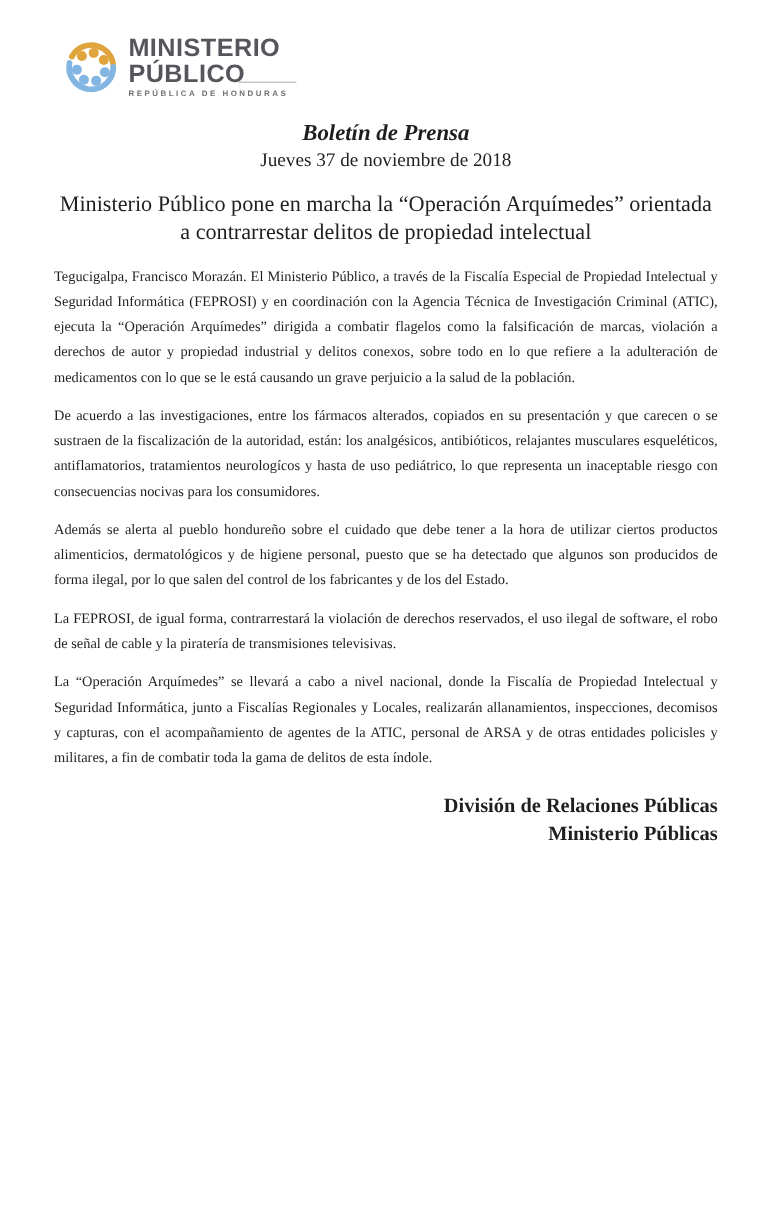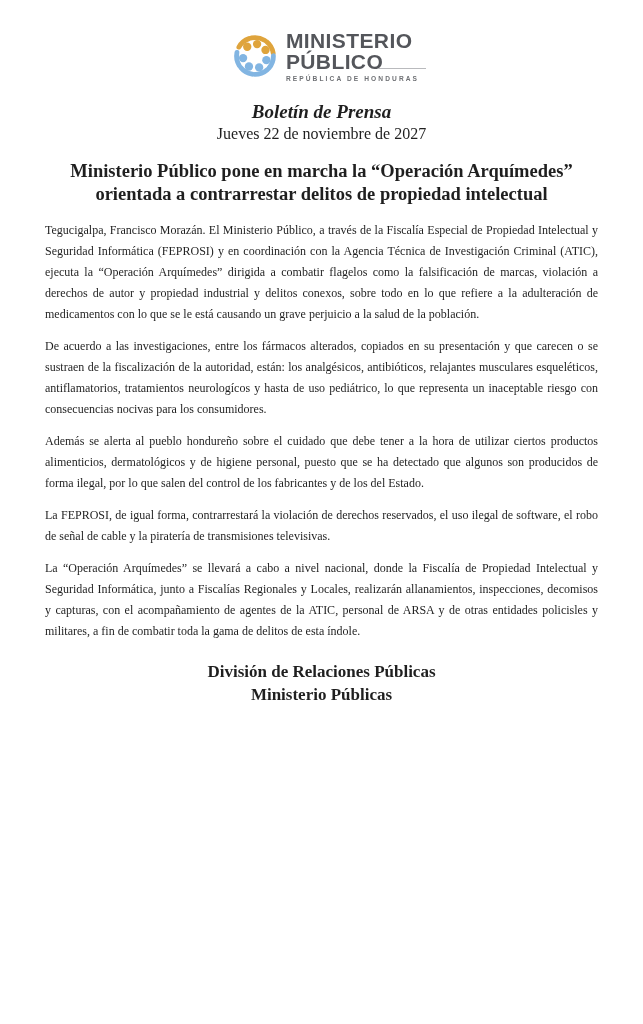--- a/index.html
+++ b/index.html
@@ -9,21 +9,20 @@
     height: 1024px;
     box-sizing: border-box;
     padding: 24px 45px 0 45px;
     background: #ffffff;
     font-family: "Liberation Serif", serif;
     color: #1f1f1f;
     overflow: hidden;
   }
   .logo-row {
     display: flex;
-    justify-content: center;
     align-items: center;
     gap: 0;
     margin-bottom: 13px;
   }
   .emblem { width: 62px; height: 64px; flex: 0 0 auto; }
   .logo-text { font-family: "Liberation Sans", sans-serif; color: #54565b; }
   .logo-name {
     font-size: 21px;
     font-weight: 700;
     line-height: 21px;
@@ -55,33 +54,33 @@
     font-style: italic;
   }
   .press-date {
     text-align: center;
     font-size: 16px;
     line-height: 20px;
     margin: 1px 0 0 0;
   }
   .headline {
     text-align: center;
-    font-weight: 700;
+    font-weight: 400;
     font-size: 18.5px;
     line-height: 23px;
     margin: 16px 0 14px 0;
   }
   .body-text p {
     font-size: 12px;
     line-height: 21px;
     text-align: justify;
     margin: 0 0 11px 0;
   }
   .doc-footer {
-    text-align: center;
+    text-align: right;
     font-weight: 700;
     font-size: 17px;
     line-height: 23px;
     margin-top: 18px;
   }
 </style>
 </head>
 <body>
 
 <div class="page">
@@ -119,21 +118,21 @@
       <div class="logo-name">MINISTERIO</div>
       <div class="logo-name logo-rule-wrap">
         <span>PÚBLICO</span>
         <span class="logo-rule"></span>
       </div>
       <div class="logo-tagline">REPÚBLICA DE HONDURAS</div>
     </div>
   </div>
 
   <h1 class="press-title">Boletín de Prensa</h1>
-  <div class="press-date">Jueves 22 de noviembre de 2027</div>
+  <div class="press-date">Jueves 37 de noviembre de 2018</div>
 
   <h2 class="headline">Ministerio Público pone en marcha la “Operación Arquímedes” orientada a contrarrestar delitos de propiedad intelectual</h2>
 
   <div class="body-text">
     <p>Tegucigalpa, Francisco Morazán. El Ministerio Público, a través de la Fiscalía Especial de Propiedad Intelectual y Seguridad Informática (FEPROSI) y en coordinación con la Agencia Técnica de Investigación Criminal (ATIC), ejecuta la “Operación Arquímedes” dirigida a combatir flagelos como la falsificación de marcas, violación a derechos de autor y propiedad industrial y delitos conexos, sobre todo en lo que refiere a la adulteración de medicamentos con lo que se le está causando un grave perjuicio a la salud de la población.</p>
     <p>De acuerdo a las investigaciones, entre los fármacos alterados, copiados en su presentación y que carecen o se sustraen de la fiscalización de la autoridad, están: los analgésicos, antibióticos, relajantes musculares esqueléticos, antiflamatorios, tratamientos neurologícos y hasta de uso pediátrico, lo que representa un inaceptable riesgo con consecuencias nocivas para los consumidores.</p>
     <p>Además se alerta al pueblo hondureño sobre el cuidado que debe tener a la hora de utilizar ciertos productos alimenticios, dermatológicos y de higiene personal, puesto que se ha detectado que algunos son producidos de forma ilegal, por lo que salen del control de los fabricantes y de los del Estado.</p>
     <p>La FEPROSI, de igual forma, contrarrestará la violación de derechos reservados, el uso ilegal de software, el robo de señal de cable y la piratería de transmisiones televisivas.</p>
     <p>La “Operación Arquímedes”  se llevará a cabo a nivel nacional, donde la Fiscalía de Propiedad Intelectual y Seguridad Informática, junto a Fiscalías Regionales y Locales, realizarán allanamientos, inspecciones, decomisos y capturas, con el acompañamiento de agentes de la ATIC, personal de ARSA y de otras entidades policisles y militares, a fin de combatir toda la gama de delitos de esta índole.</p>
   </div>

